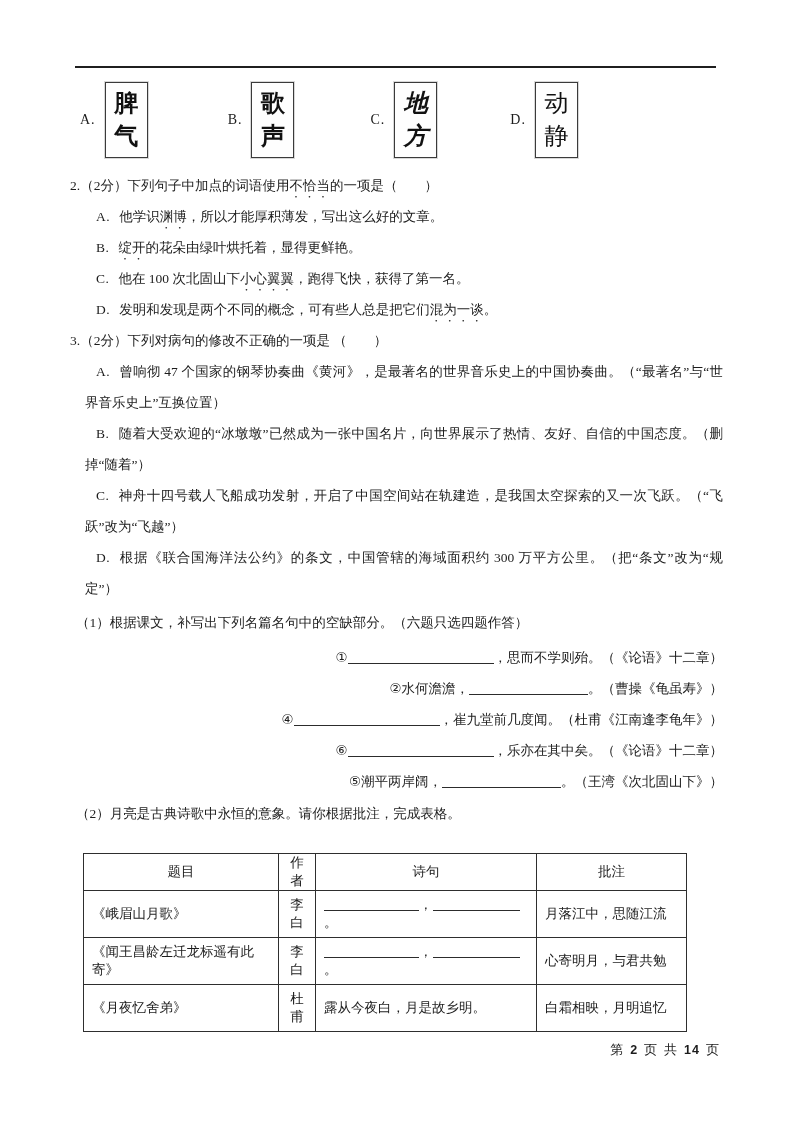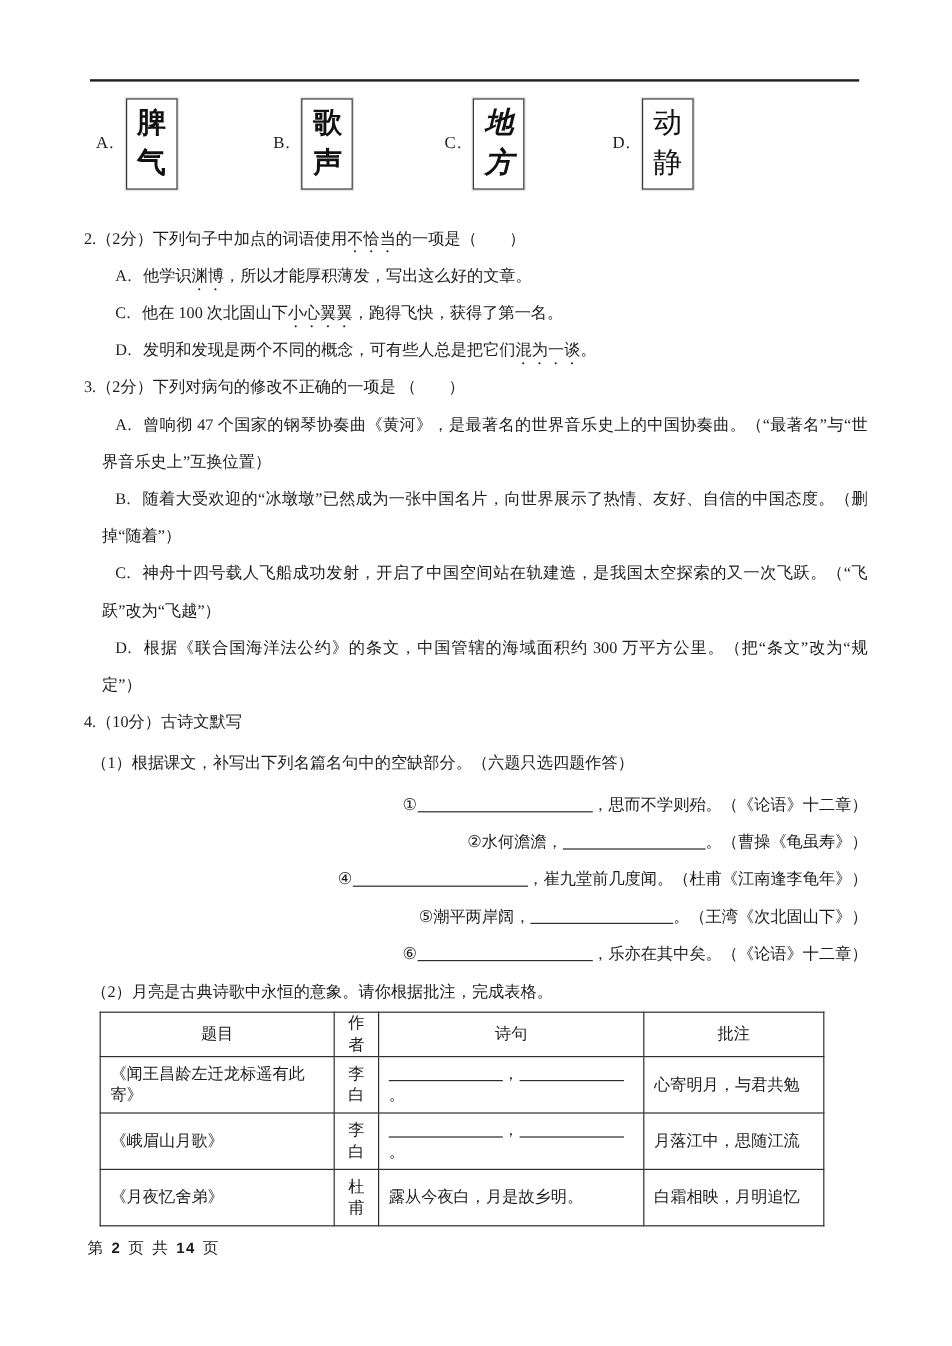--- a/index.html
+++ b/index.html
@@ -48,21 +48,21 @@
     line-height: 33px;
     color: #111;
   }
   .style-kai   { font-weight: 600; }
   .style-semi  { font-weight: 700; }
   .style-curs  { font-weight: 700; font-style: italic; }
   .style-print { font-weight: 400; }
   
   p.qline { line-height: 31px; font-size: 13.5px; }
   .stem { margin-left: 0; }
-  .q2-stem { margin-top: 23px; }
+  .q2-stem { margin-top: 10px; }
   .opt {
     margin-left: 15px;
     text-indent: 11px;
     text-align: justify;
     line-height: 31px;
     font-size: 13.5px;
   }
   .opt-label { margin-right: 9px; letter-spacing: 0.5px; }
   .dots {
     -webkit-text-emphasis: dot #1c1c1c;
@@ -83,41 +83,41 @@
   }
   .bl-long  { width: 146px; }
   .bl-short { width: 119px; }
   .bl-t1 { width: 95px; }
   .bl-t2 { width: 87px; }
   
   .p2-instr { margin-top: 1px; }
   table.poem-table {
     border-collapse: collapse;
     margin-left: 13px;
-    margin-top: 1px;
+    margin-top: 24px;
     table-layout: fixed;
     font-size: 13.5px;
     color: #1c1c1c;
   }
   .poem-table td {
     border: 1.5px solid #2e2e2e;
     padding: 0 8px;
     vertical-align: middle;
   }
   .poem-table tr.hdr td { height: 28px; text-align: center; }
   .poem-table tr.row td { height: 47px; }
   .col-title  { width: 195px; }
   .col-author { width: 37px; text-align: center; }
   .col-verse  { width: 221px; }
   .col-note   { width: 150px; }
   .poem-table tr.row .col-author { text-align: center; }
   
   .footer {
     margin-top: 9px;
-    text-align: left;
+    text-align: right;
     font-size: 13px;
     letter-spacing: 1px;
   }
   .footer span { margin: 0 3px; }
   .footer .num { font-weight: 700; font-family: "Liberation Sans", "DejaVu Sans", sans-serif; font-size: 12.5px; }
 </style>
 </head>
 <body>
 
 <div class="page">
@@ -150,59 +150,59 @@
       <span class="callig-label">D.</span>
       <div class="callig-box style-print">
         <span>动</span>
         <span>静</span>
       </div>
     </div>
   </div>
 
   <p class="qline stem q2-stem"><span>2.（2分）下列句子中加点的词语使用</span><span class="dots">不恰当</span><span>的一项是（　　）</span></p>
   <p class="opt"><span class="opt-label">A.</span><span>他学识</span><span class="dots">渊博</span><span>，所以才能厚积薄发，写出这么好的文章。</span></p>
+  <p class="opt"><span class="opt-label">B.</span><span></span><span class="dots">绽开</span><span>的花朵由绿叶烘托着，显得更鲜艳。</span></p>
   <p class="opt"><span class="opt-label">C.</span><span>他在 100 次北固山下</span><span class="dots">小心翼翼</span><span>，跑得飞快，获得了第一名。</span></p>
   <p class="opt"><span class="opt-label">D.</span><span>发明和发现是两个不同的概念，可有些人总是把它们</span><span class="dots">混为一谈</span><span>。</span></p>
 
   <p class="qline stem">3.（2分）下列对病句的修改不正确的一项是 （　　）</p>
   <p class="opt"><span class="opt-label">A.</span><span>曾响彻 47 个国家的钢琴协奏曲《黄河》，是最著名的世界音乐史上的中国协奏曲。（“最著名”与“世界音乐史上”互换位置）</span></p>
   <p class="opt"><span class="opt-label">B.</span><span>随着大受欢迎的“冰墩墩”已然成为一张中国名片，向世界展示了热情、友好、自信的中国态度。（删掉“随着”）</span></p>
   <p class="opt"><span class="opt-label">C.</span><span>神舟十四号载人飞船成功发射，开启了中国空间站在轨建造，是我国太空探索的又一次飞跃。（“飞跃”改为“飞越”）</span></p>
   <p class="opt"><span class="opt-label">D.</span><span>根据《联合国海洋法公约》的条文，中国管辖的海域面积约 300 万平方公里。（把“条文”改为“规定”）</span></p>
 
-  <p class="qline stem">4.（10分）古诗文默写</p>
   <p class="qline part-instruction p1-instr">（1）根据课文，补写出下列名篇名句中的空缺部分。（六题只选四题作答）</p>
 
   <p class="qline dict-item dict-first"><span>①</span><span class="bl bl-long"></span><span>，思而不学则殆。（《论语》十二章）</span></p>
   <p class="qline dict-item"><span>②水何澹澹，</span><span class="bl bl-short"></span><span>。（曹操《龟虽寿》）</span></p>
   <p class="qline dict-item"><span>④</span><span class="bl bl-long"></span><span>，崔九堂前几度闻。（杜甫《江南逢李龟年》）</span></p>
+  <p class="qline dict-item"><span>⑥</span><span class="bl bl-long"></span><span>，乐亦在其中矣。（《论语》十二章）</span></p>
   <p class="qline dict-item"><span>⑤潮平两岸阔，</span><span class="bl bl-short"></span><span>。（王湾《次北固山下》）</span></p>
-  <p class="qline dict-item"><span>⑥</span><span class="bl bl-long"></span><span>，乐亦在其中矣。（《论语》十二章）</span></p>
 
   <p class="qline part-instruction p2-instr">（2）月亮是古典诗歌中永恒的意象。请你根据批注，完成表格。</p>
 
   <table class="poem-table">
     <tbody>
         <tr class="hdr">
       <td class="col-title">题目</td>
       <td class="col-author">作者</td>
       <td class="col-verse">诗句</td>
       <td class="col-note">批注</td>
     </tr>
     <tr class="row">
+      <td class="col-title">《峨眉山月歌》</td>
+      <td class="col-author">李白</td>
+      <td class="col-verse"><span class="bl bl-t1"></span><span>，</span><span class="bl bl-t2"></span><span>。</span></td>
+      <td class="col-note">月落江中，思随江流</td>
+    </tr>
+    <tr class="row">
       <td class="col-title">《闻王昌龄左迁龙标遥有此寄》</td>
       <td class="col-author">李白</td>
       <td class="col-verse"><span class="bl bl-t1"></span><span>，</span><span class="bl bl-t2"></span><span>。</span></td>
       <td class="col-note">心寄明月，与君共勉</td>
-    </tr>
-    <tr class="row">
-      <td class="col-title">《峨眉山月歌》</td>
-      <td class="col-author">李白</td>
-      <td class="col-verse"><span class="bl bl-t1"></span><span>，</span><span class="bl bl-t2"></span><span>。</span></td>
-      <td class="col-note">月落江中，思随江流</td>
     </tr>
     <tr class="row">
       <td class="col-title">《月夜忆舍弟》</td>
       <td class="col-author">杜甫</td>
       <td class="col-verse">露从今夜白，月是故乡明。</td>
       <td class="col-note">白霜相映，月明追忆</td>
     </tr>
   </tbody>
     </table>
 

